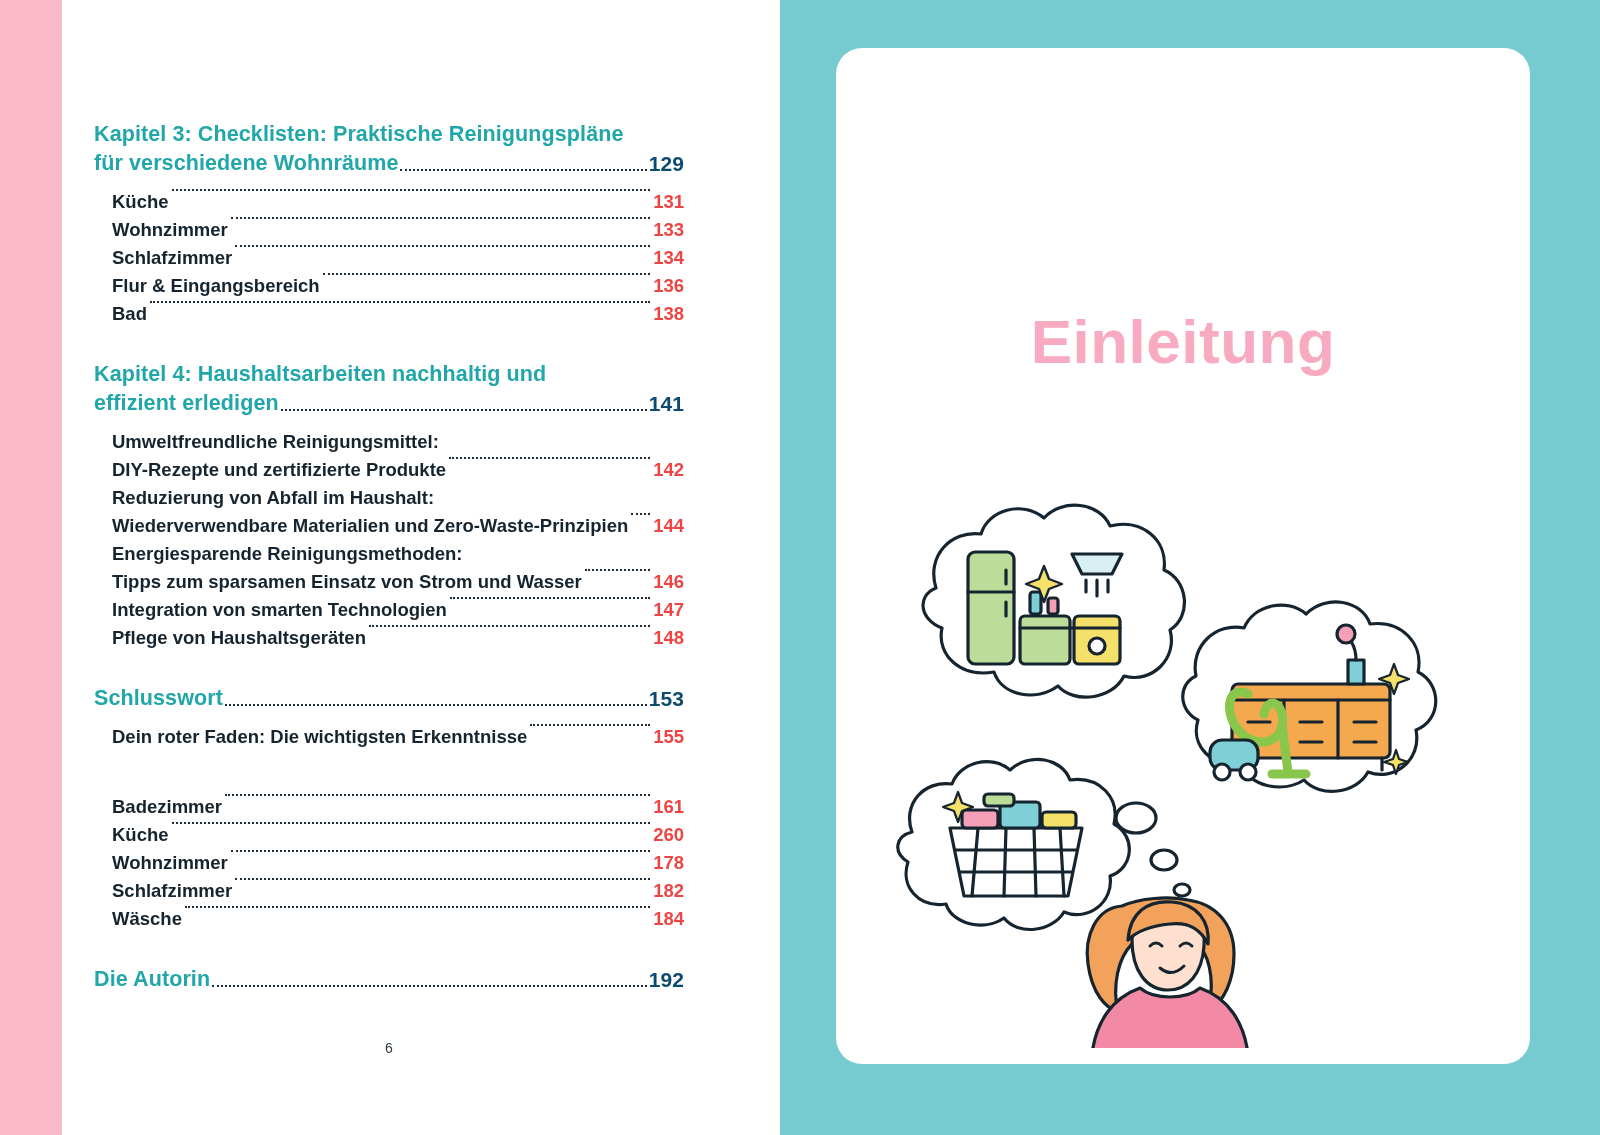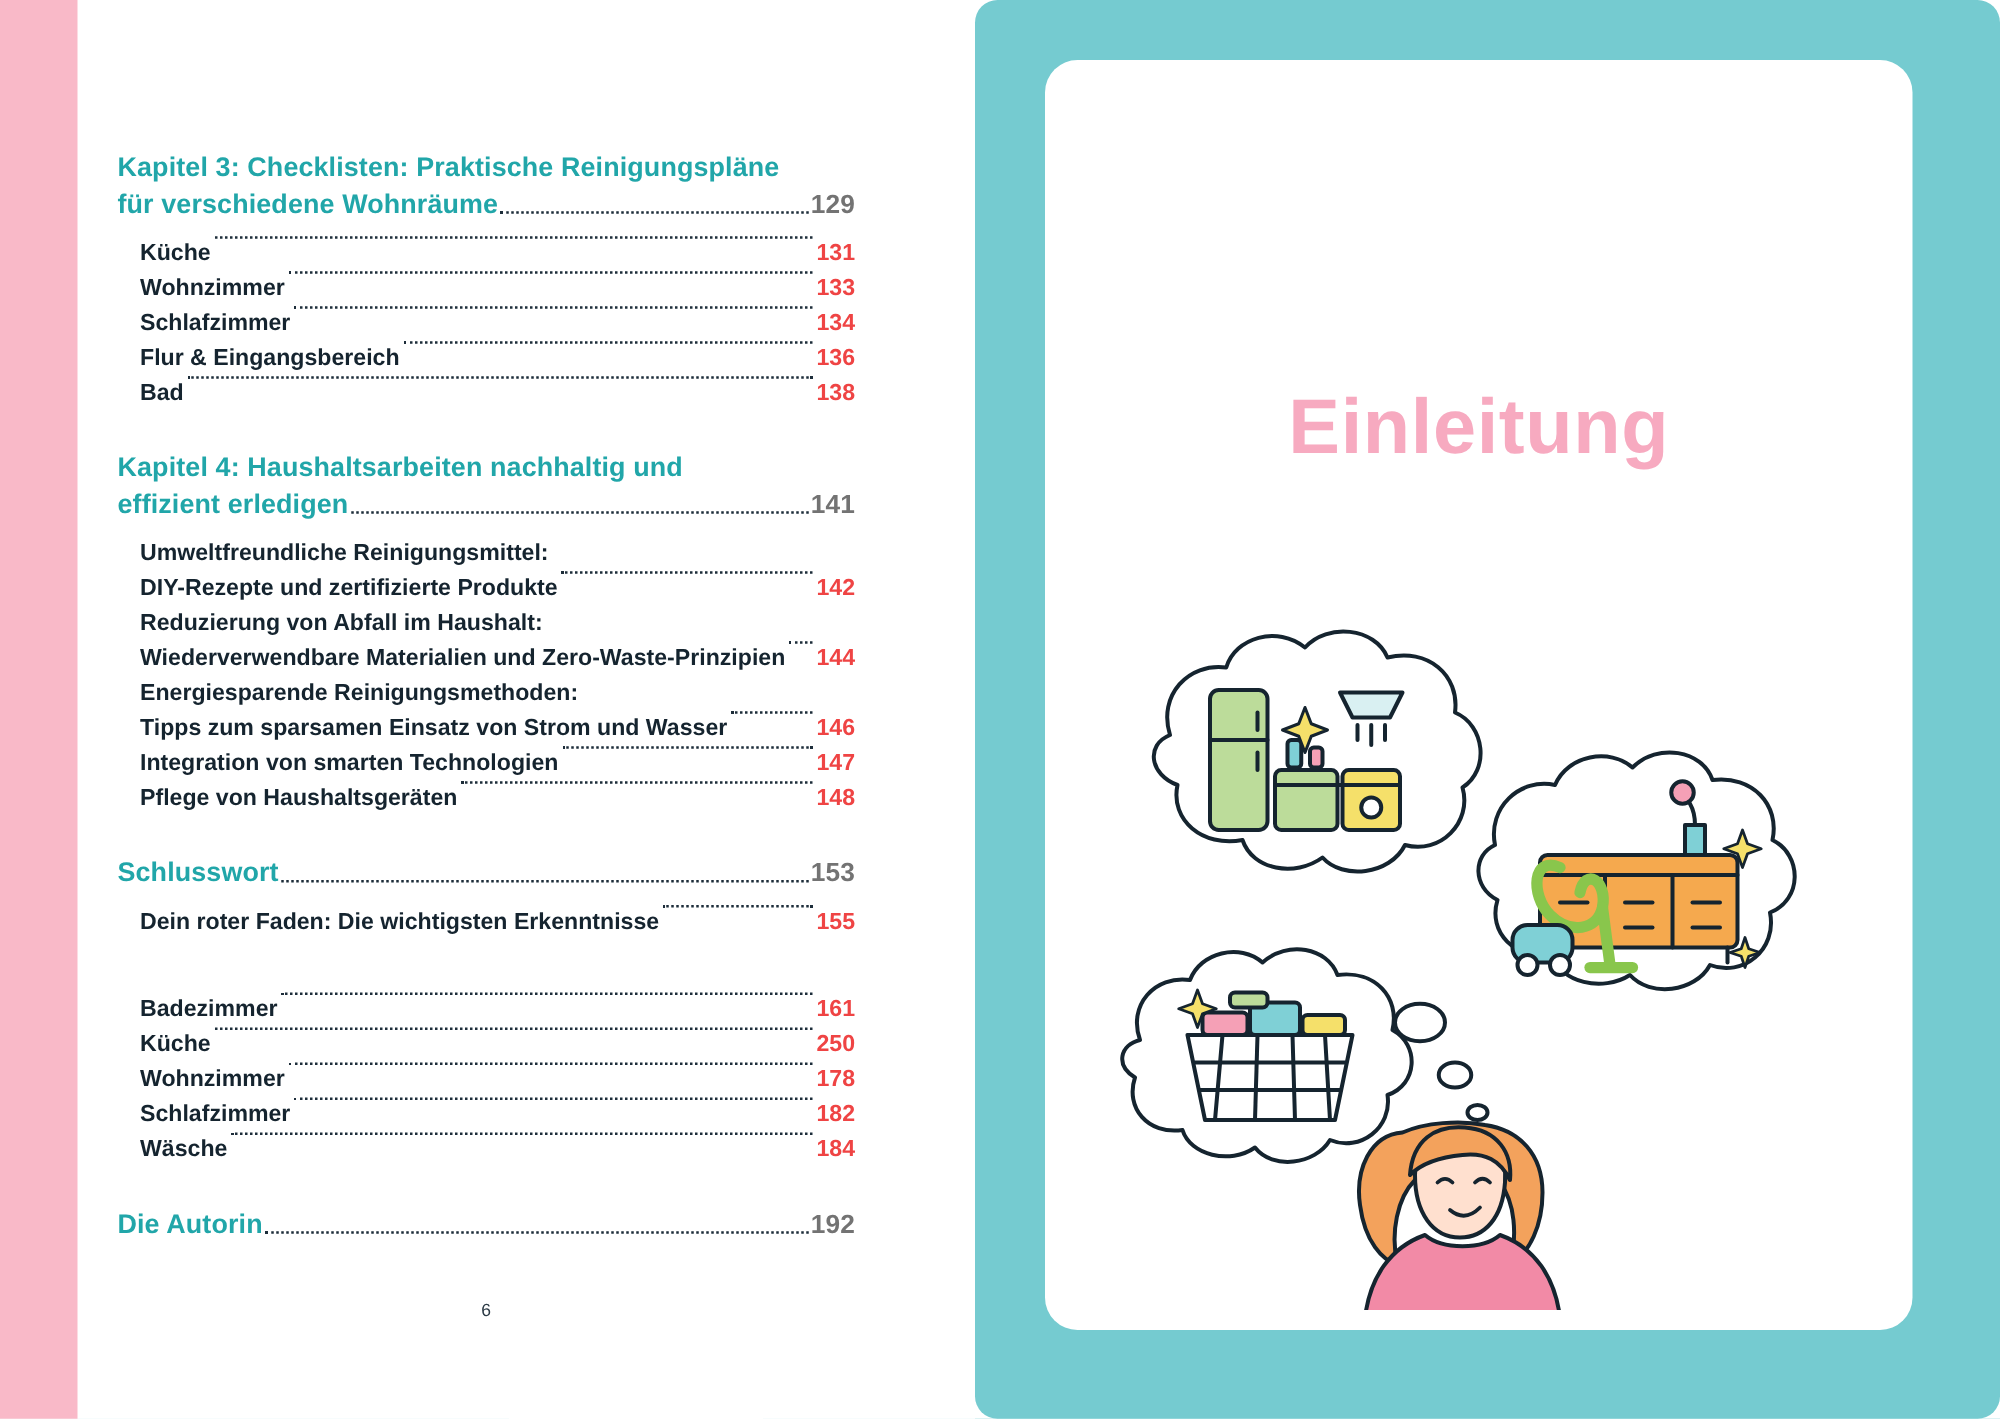--- a/index.html
+++ b/index.html
@@ -25,21 +25,21 @@
   .chapter-head .ltxt{white-space:nowrap;}
   .dots{
     flex:1 1 auto;
     border-bottom:2.4px dotted #1d2d3a;
     margin:0 2px 7px 2px;
     min-width:8px;
     height:1px;
   }
   .chapter-head .dots{border-bottom:2.4px dotted #1d2d3a;}
   .pg{white-space:nowrap;font-size:21px;color:#ef4444;font-weight:700;}
-  .chapter-head .pg{color:#737373;}
+  .chapter-head .pg{color:#0c4a6e;}
 
   .entry{
     display:flex;width:calc(100% - 18px);
     margin-left:18px;
     color:#15242f;font-size:18.5px;font-weight:700;line-height:28px;
   }
   .entry .etxt{white-space:nowrap;}
   .entry .dots{margin:0 3px 7px 3px;border-bottom:2.2px dotted #1d2d3a;}
   .entry .pg{font-size:18.5px;font-weight:700;}
   .entry.two-line{flex-wrap:wrap;}
@@ -48,21 +48,21 @@
   .gap-lg{height:26px;}
   .gap-sm{height:10px;}
 
   .page-num{
     position:absolute;left:0;right:0;top:1040px;text-align:center;
     color:#2b3a45;font-size:14px;
     margin-left:94px;width:590px;
   }
 
   
-  .right-page{position:relative;width:820px;height:1135px;background:#75cbd0;border-radius:18px;}
+  .right-page{position:relative;width:820px;height:1135px;background:#75cbd0;}
   .card{
     position:absolute;left:56px;top:48px;width:694px;height:1016px;
     background:#ffffff;border-radius:26px;
   }
   .einleitung{
     position:absolute;top:258px;left:0;width:694px;text-align:center;
     color:#f7aac0;font-size:62px;font-weight:700;letter-spacing:.5px;
     font-family:"Liberation Sans", sans-serif;
   }
   .illus{position:absolute;left:60px;top:440px;width:580px;height:560px;}
@@ -183,21 +183,21 @@
       <div class="chapter-block">
         <div class="gap-sm"></div>
         <div class="entry">
           <span class="etxt">Badezimmer</span>
           <span class="dots"></span>
           <span class="pg">161</span>
         </div>
         <div class="entry">
           <span class="etxt">Küche</span>
           <span class="dots"></span>
-          <span class="pg">250</span>
+          <span class="pg">260</span>
         </div>
         <div class="entry">
           <span class="etxt">Wohnzimmer</span>
           <span class="dots"></span>
           <span class="pg">178</span>
         </div>
         <div class="entry">
           <span class="etxt">Schlafzimmer</span>
           <span class="dots"></span>
           <span class="pg">182</span>

